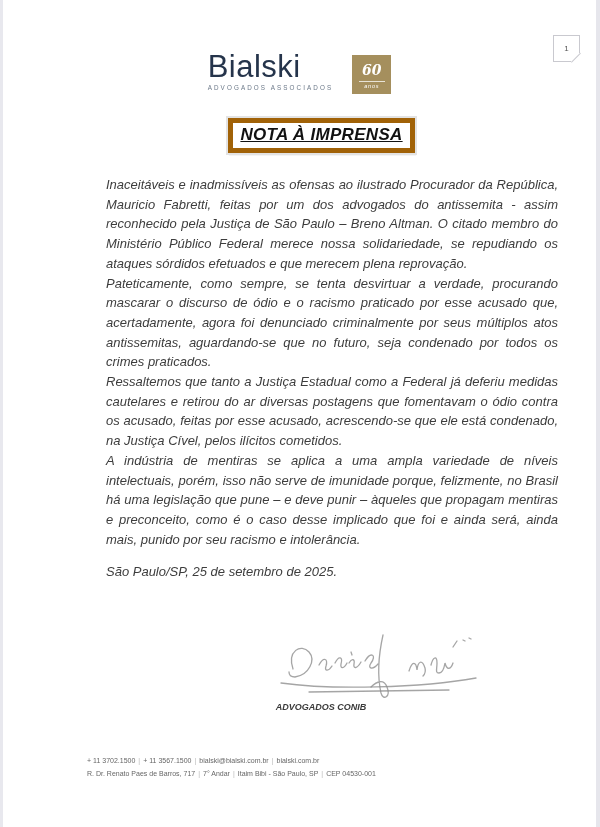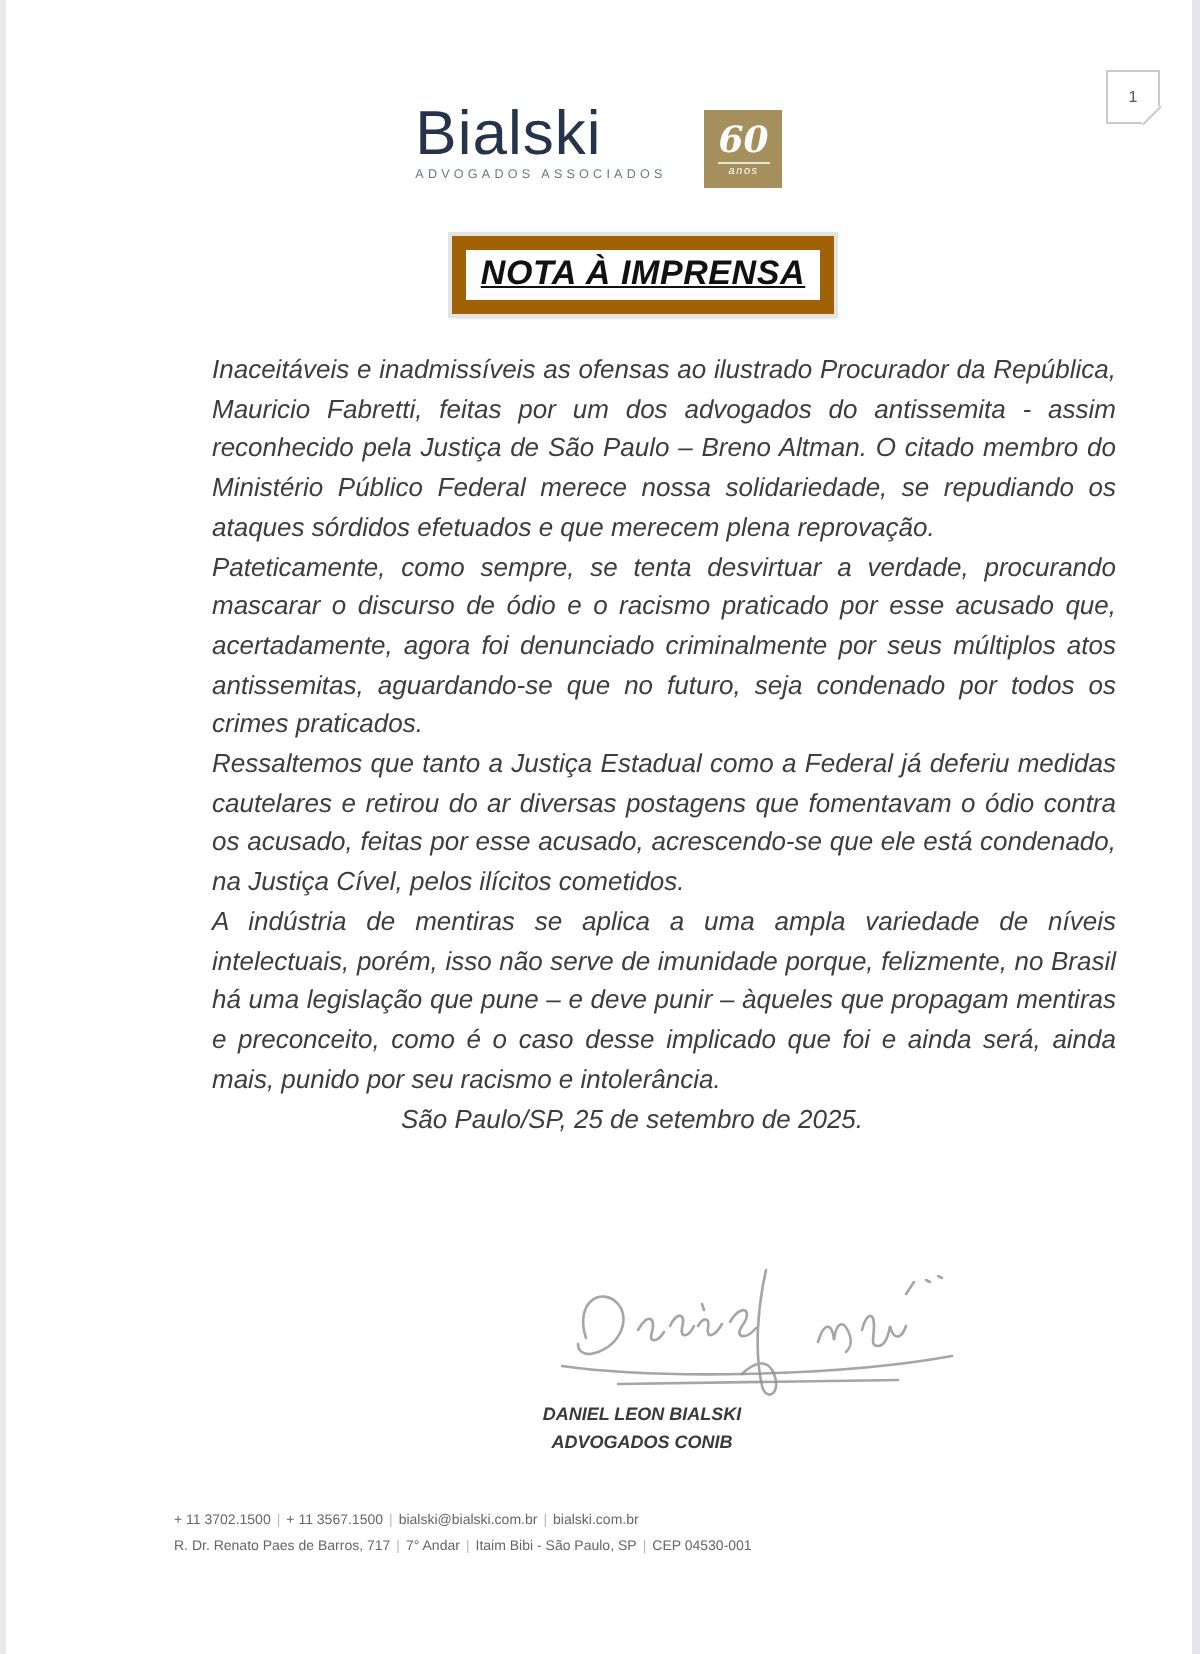--- a/index.html
+++ b/index.html
@@ -16,39 +16,39 @@
   }
   .fold{position:absolute;right:-1px;bottom:-1px;width:9px;height:9px;background:#fff;}
   .fold::before{content:"";position:absolute;left:0;top:0;width:12.7px;height:1px;background:#c9c9cf;
     transform:translateY(9px) rotate(-45deg);transform-origin:0 0;}
   
   .logo{position:absolute;top:52px;left:0;right:0;display:flex;justify-content:center;align-items:flex-start;gap:19px;}
   .wordmark{font-size:31px;line-height:30px;color:#25344b;font-weight:500;letter-spacing:.5px;}
   .tagline{margin-top:2px;font-size:6.3px;letter-spacing:2.1px;color:#6b7888;font-weight:500;}
   .badge{width:39px;height:39px;margin-top:3px;background:#a58f5d;color:#fff;text-align:center;
     display:flex;flex-direction:column;justify-content:center;}
-  .badge-num{font-family:"DejaVu Serif",serif;font-style:italic;font-weight:bold;font-size:18px;line-height:19px;}
+  .badge-num{font-family:"DejaVu Serif",serif;font-style:italic;font-weight:bold;font-size:14px;line-height:19px;}
   .badge-label{font-size:5.5px;font-style:italic;letter-spacing:.8px;border-top:1px solid rgba(255,255,255,.75);
     width:66%;margin:1px auto 0;padding-top:1px;}
   
   .title-wrap{position:absolute;top:118px;left:0;right:0;text-align:center;padding-left:44px;}
   .title{
-    display:inline-block;border:7px solid #a16207;background:#fff;
+    display:inline-block;border:5px solid #a16207;background:#fff;
     box-shadow:0 0 0 2px #e3e3e3,1px 2px 1px rgba(110,110,110,.45);
     padding:2px 7px 3px;font-style:italic;font-weight:bold;font-size:17px;
     text-decoration:underline;letter-spacing:.3px;color:#111;
   }
   
   .bodytext{
     position:absolute;top:175px;left:103px;width:452px;
     font-style:italic;font-size:13px;line-height:19.7px;color:#3d3d3d;
     text-align:justify;
   }
   .bodytext p{margin:0;}
-  .dateline{margin-top:1px;text-align:center;padding-right:32px;}
+  .dateline{margin-top:13px;text-align:left;padding-right:32px;}
   
   .signature{position:absolute;top:625px;left:268px;width:215px;height:78px;}
   .signature path{fill:none;stroke:#8f8f8f;stroke-width:1.3;stroke-linecap:round;opacity:.8;}
   .sigblock{
     position:absolute;top:700px;left:222px;width:192px;text-align:center;
     font-style:italic;font-weight:600;font-size:9px;line-height:14px;color:#3a3a3a;
   }
   
   .footer{position:absolute;top:755px;left:84px;font-size:7px;line-height:12.5px;color:#666;}
   .footer .sep{color:#b9b9b9;margin:0 3px;}
@@ -97,21 +97,20 @@
     <path d="M138,46 c3,-10 7,-10 8,-1 c1,-9 5,-11 8,-2 c1,4 0,6 -2,8"></path>
     <path d="M160,40 c2,-8 6,-10 6,-2 c0,6 -2,10 2,10 c3,0 5,-4 6,-10 c2,8 6,6 8,0"></path>
     <path d="M182,22 l4,-6"></path>
     <path d="M192,15 l2,1"></path>
     <path d="M198,13 l2,1"></path>
     <path d="M10,58 C60,65 150,63 205,53"></path>
     <path d="M38,67 L178,65"></path>
   </svg>
 
   <div class="sigblock">
-    <div>DANIEL LEON BIALSKI</div>
     <div>ADVOGADOS CONIB</div>
   </div>
 
   <div class="footer">
     <div>
       <span>+ 11 3702.1500</span><span class="sep">|</span><span>+ 11 3567.1500</span><span class="sep">|</span><span>bialski@bialski.com.br</span><span class="sep">|</span><span>bialski.com.br</span>
     </div>
     <div>
       <span>R. Dr. Renato Paes de Barros, 717</span><span class="sep">|</span><span>7° Andar</span><span class="sep">|</span><span>Itaim Bibi - São Paulo, SP</span><span class="sep">|</span><span>CEP 04530-001</span>
     </div>

